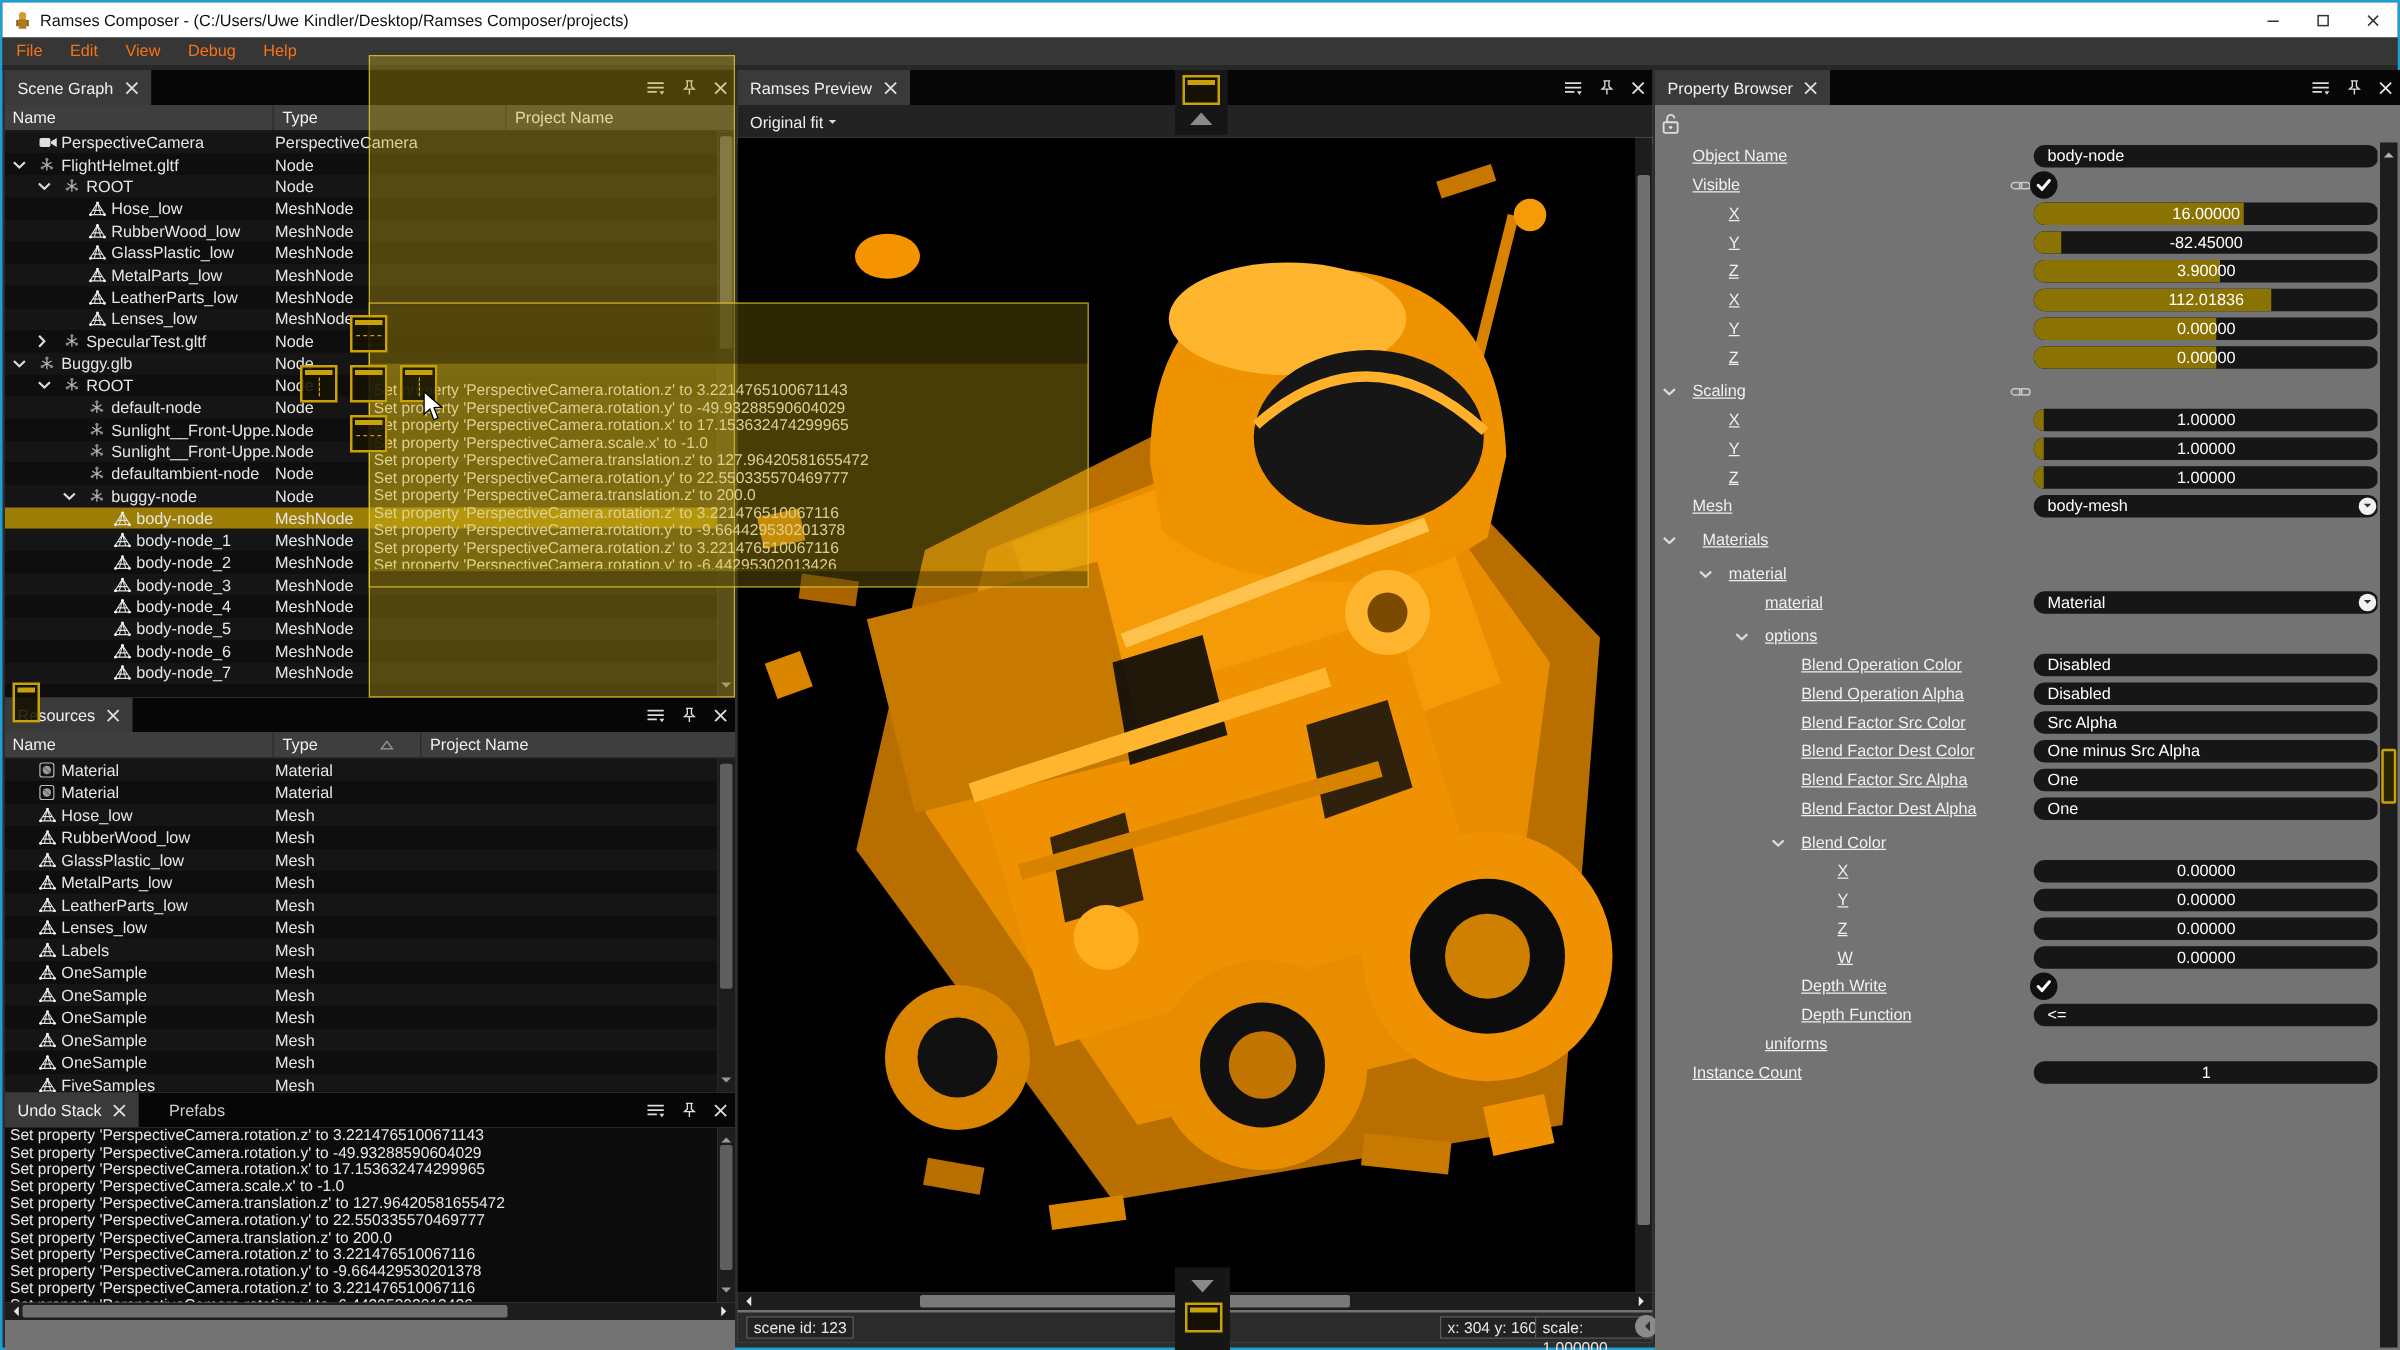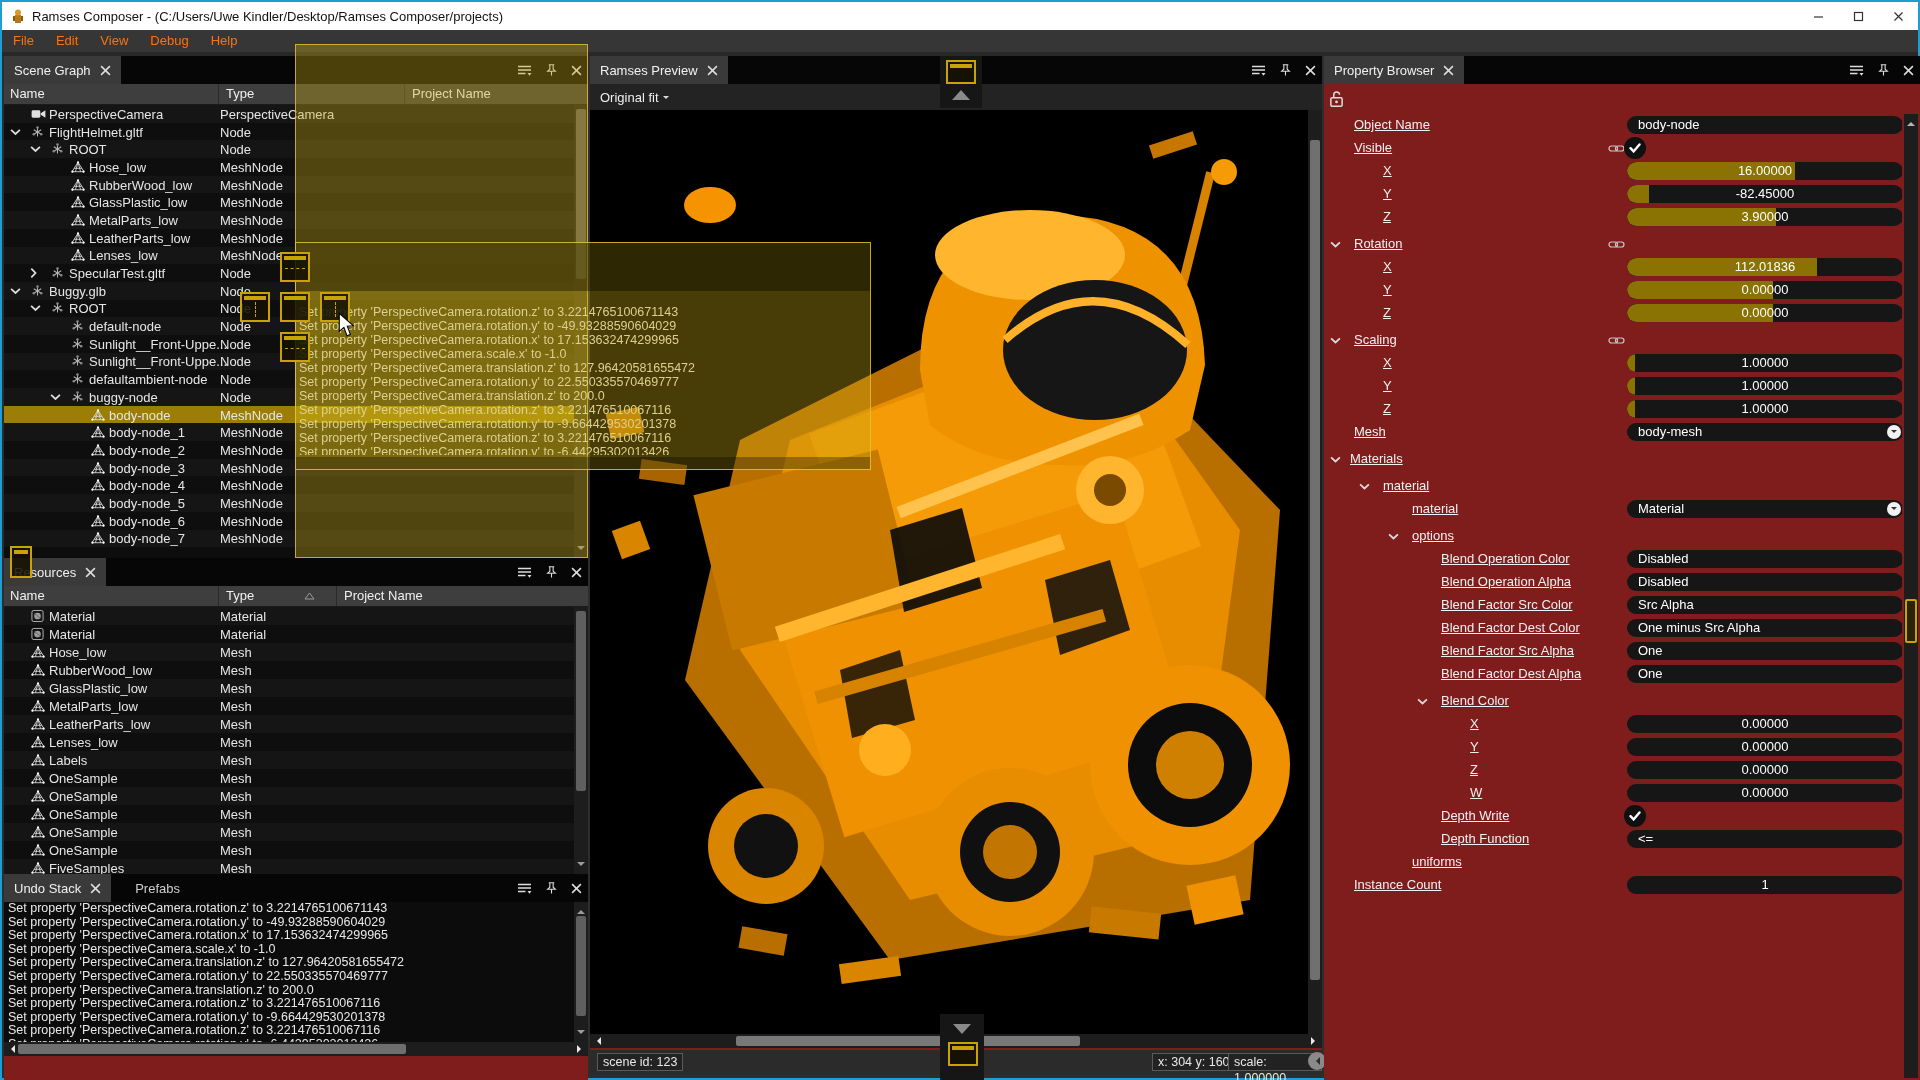--- a/index.html
+++ b/index.html
@@ -11,21 +11,21 @@
   .titlebar{position:absolute;left:0;top:0;width:1916px;height:28px;background:#ffffff;color:#111;
             display:flex;align-items:center;}
   .titlebar .logo{width:16px;height:16px;margin:0 6px 0 8px;}
   .titlebar .title{font-size:13px;}
   .winbtns{position:absolute;right:0;top:0;height:28px;display:flex;}
   .winbtn{width:40px;height:28px;display:flex;align-items:center;justify-content:center;color:#222;font-size:13px;}
   .menubar{position:absolute;left:0;top:28px;width:1916px;height:22px;background:#363636;display:flex;align-items:center;}
   .menuitem{padding:0 11px;color:#f97316;height:22px;line-height:22px;}
   .gapstrip{position:absolute;left:0;top:50px;width:1916px;height:4px;background:#282828;}
   
-  .panel{position:absolute;background:#7f1d1d;box-sizing:border-box;}
+  .panel{position:absolute;background:#737373;box-sizing:border-box;}
   .tabbar{position:absolute;left:0;top:0;right:0;height:28px;background:#060606;display:flex;align-items:stretch;}
   .tab{background:#3a3a3a;color:#f0f0f0;display:flex;align-items:center;padding:0 10px;gap:9px;}
   .tab.inactive{background:transparent;color:#cfcfcf;}
   .tabclose{display:flex;align-items:center;}
   .paneltools{position:absolute;right:6px;top:0;height:28px;display:flex;align-items:center;gap:14px;}
   .colhead{position:absolute;left:0;right:0;height:20px;background:#3e3e3e;border-bottom:1px solid #1a1a1a;}
   .colhead span{position:absolute;top:2px;color:#f0f0f0;}
   .colsep{position:absolute;top:0;bottom:0;width:1px;background:#2a2a2a;}
   
   .rows{position:absolute;left:0;right:14px;overflow:hidden;background:#0d0d0d;}
@@ -1033,34 +1033,20 @@
             <span class="pval">-82.45000</span>
           </span>
         </div>
         <div class="prow">
           <span class="plabel" style="left:59px">Z</span>
           <span class="pfield">
             <span class="pfill" style="width:54%"></span>
             <span class="pval">3.90000</span>
           </span>
         </div>
-        <div class="prow" style="margin-top: 4px;">
-          <span class="pchev" style="left:6px">
-            <svg width="11" height="7" viewBox="0 0 10 6">
-              <path d="M1 1 L5 4.8 L9 1" fill="none" stroke="#dcdcdc" stroke-width="1.6"></path>
-            </svg>
-          </span>
-          <span class="plabel" style="left:30px">Rotation</span>
-          <span class="plink">
-            <svg width="17" height="11" viewBox="0 0 17 11">
-              <rect x="1" y="3" width="8.5" height="5" rx="2.5" fill="none" stroke="#c8c8c8" stroke-width="1.2"></rect>
-              <rect x="7.5" y="3" width="8.5" height="5" rx="2.5" fill="none" stroke="#c8c8c8" stroke-width="1.2"></rect>
-            </svg>
-          </span>
-        </div>
         <div class="prow">
           <span class="plabel" style="left:59px">X</span>
           <span class="pfield">
             <span class="pfill" style="width:69%"></span>
             <span class="pval">112.01836</span>
           </span>
         </div>
         <div class="prow">
           <span class="plabel" style="left:59px">Y</span>
           <span class="pfield">
@@ -1116,21 +1102,21 @@
             <span class="pval left">body-mesh</span>
             <span class="ddcircle"></span>
           </span>
         </div>
         <div class="prow" style="margin-top: 4px;">
           <span class="pchev" style="left:6px">
             <svg width="11" height="7" viewBox="0 0 10 6">
               <path d="M1 1 L5 4.8 L9 1" fill="none" stroke="#dcdcdc" stroke-width="1.6"></path>
             </svg>
           </span>
-          <span class="plabel" style="left:26px">Materials</span>
+          <span class="plabel" style="left:38px">Materials</span>
         </div>
         <div class="prow" style="margin-top: 4px;">
           <span class="pchev" style="left:35px">
             <svg width="11" height="7" viewBox="0 0 10 6">
               <path d="M1 1 L5 4.8 L9 1" fill="none" stroke="#dcdcdc" stroke-width="1.6"></path>
             </svg>
           </span>
           <span class="plabel" style="left:59px">material</span>
         </div>
         <div class="prow">

